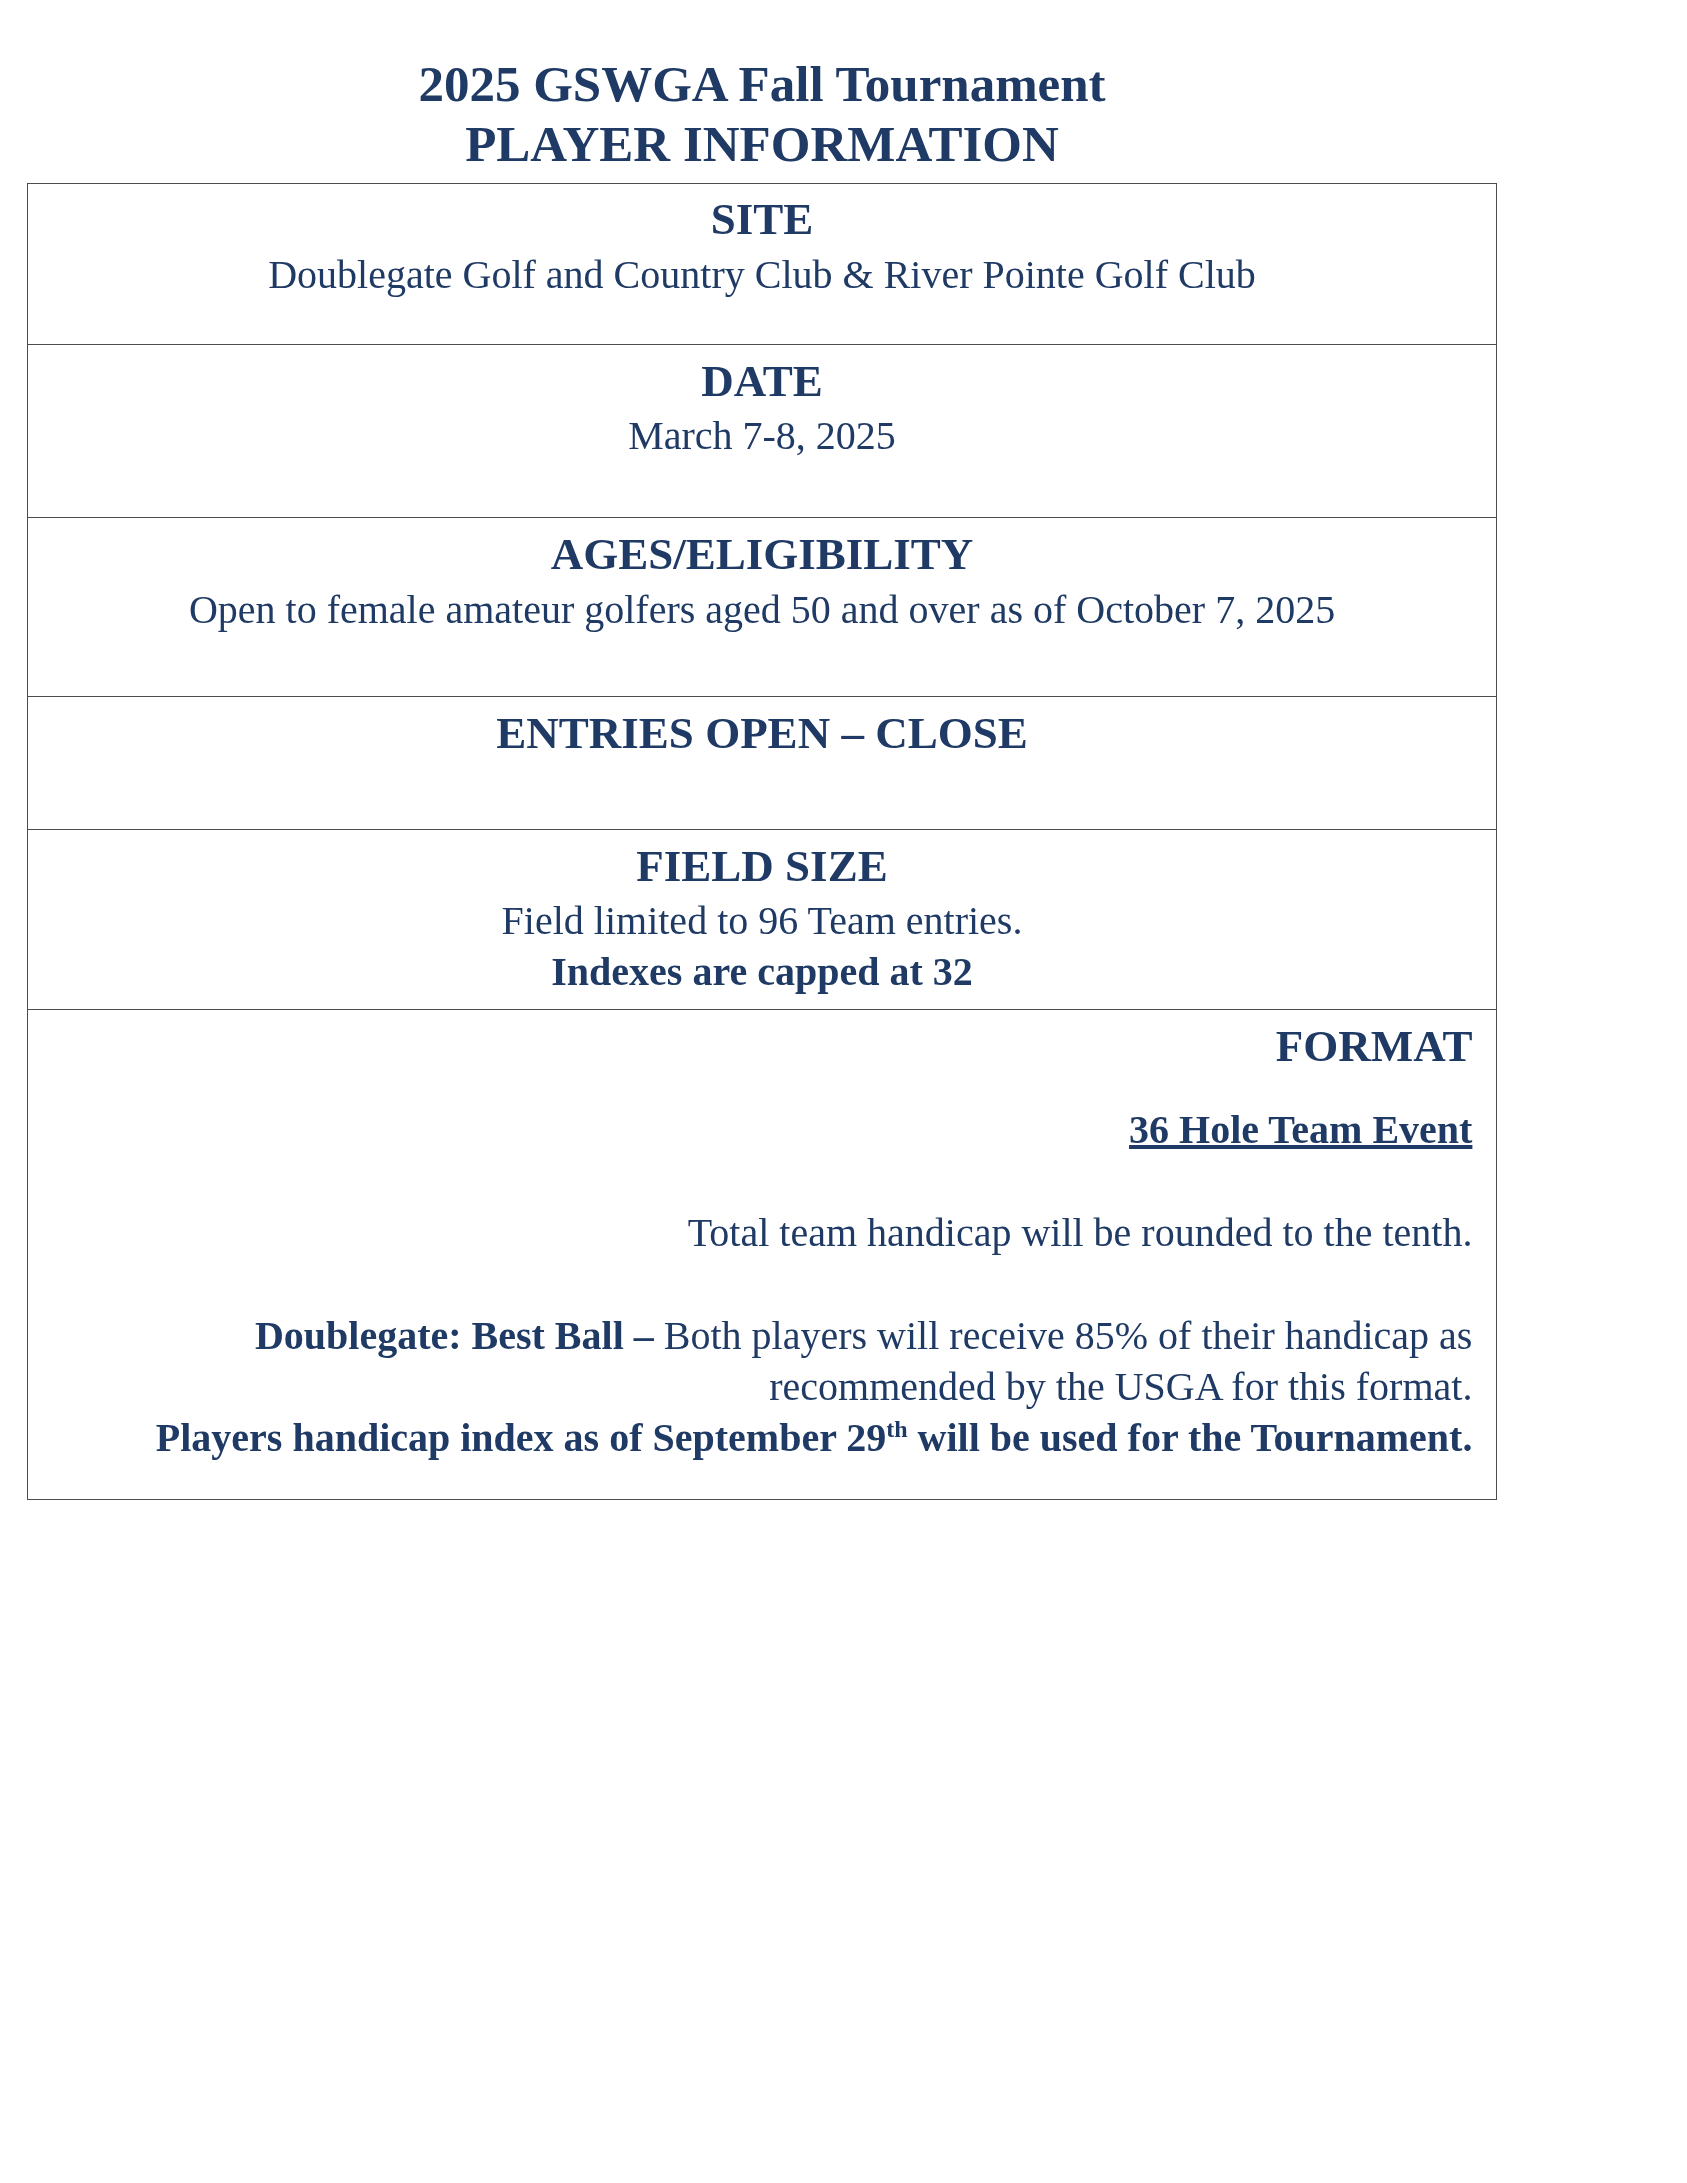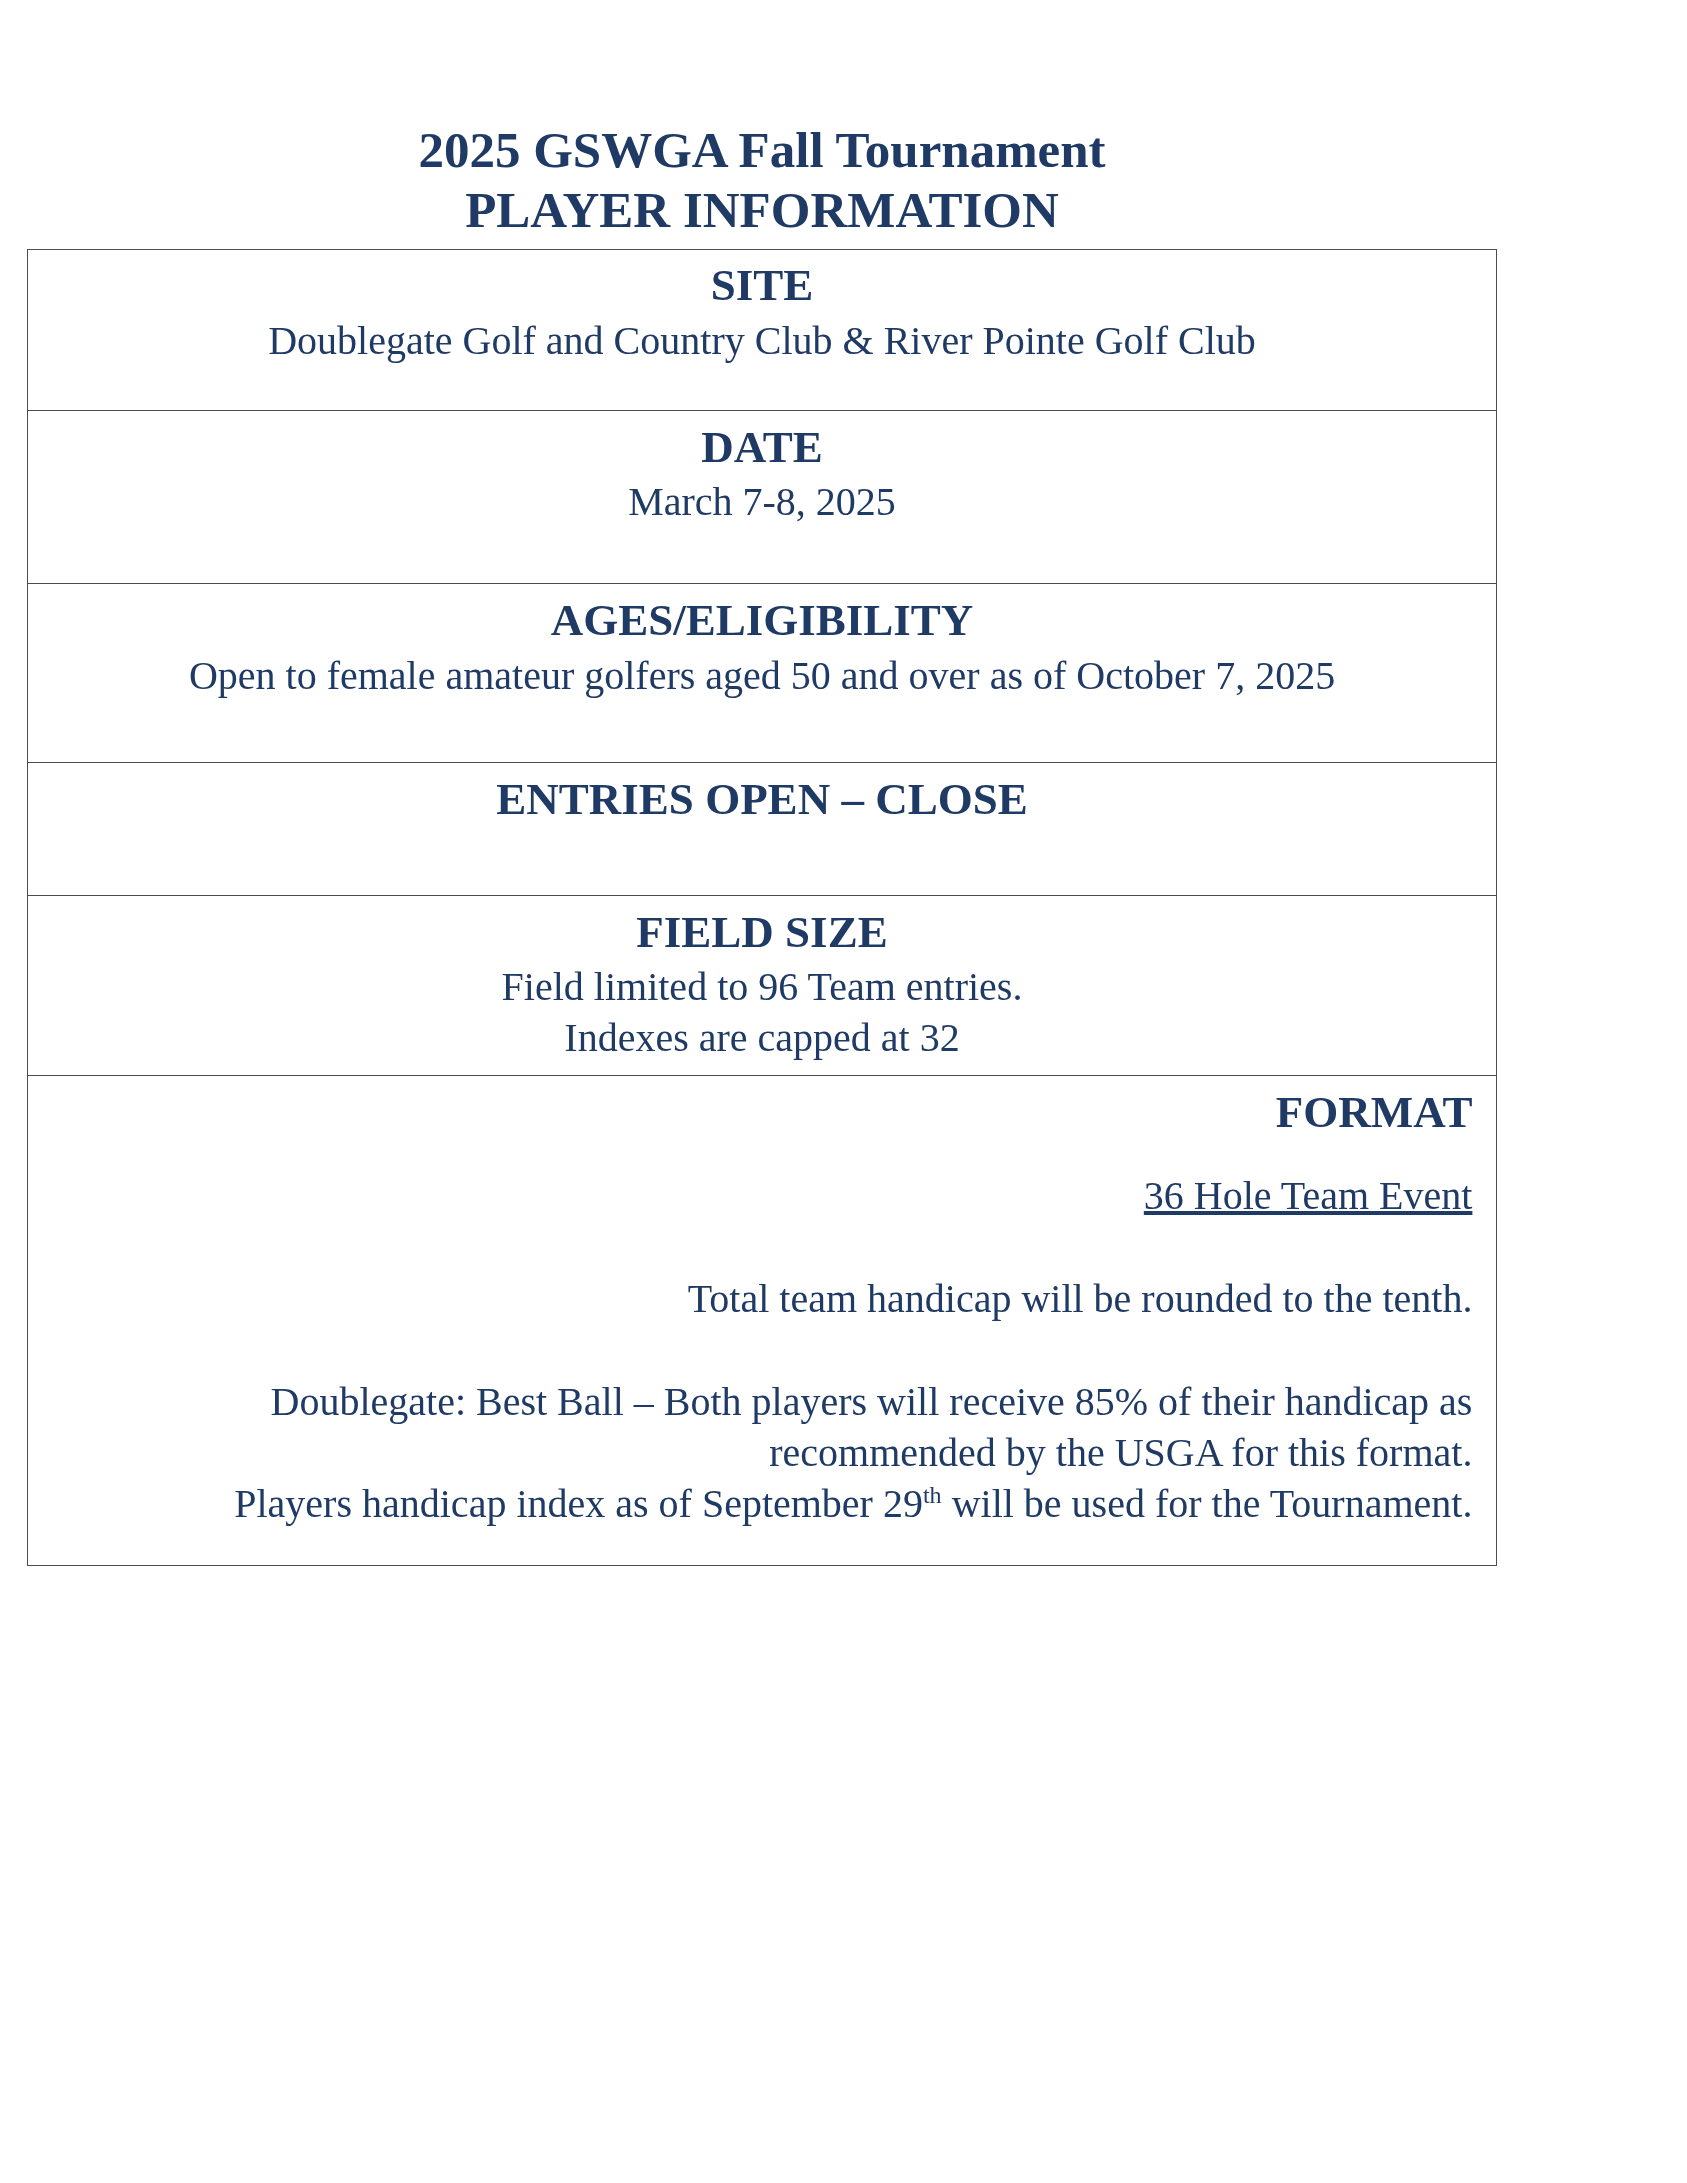--- a/index.html
+++ b/index.html
@@ -11,21 +11,21 @@
     width: 1687px;
     height: 2183px;
     font-family: "Liberation Serif", serif;
     color: #1f3a64;
     -webkit-font-smoothing: antialiased;
   }
   .page {
     box-sizing: border-box;
     width: 1524px;
     height: 2183px;
-    padding-top: 120px;
+    padding-top: 54px;
   }
   .title-block {
     text-align: center;
     font-weight: bold;
     font-size: 51px;
     line-height: 1.18;
     margin: 0 auto 8.4px auto;
   }
   .info-table {
     width: 1470px;
@@ -41,21 +41,21 @@
   .row:first-child { border-top: none; }
   .heading {
     font-size: 45px;
     font-weight: bold;
     line-height: 1.3;
   }
   .body-text {
     font-size: 40px;
     line-height: 1.28;
   }
-  .bold   { font-weight: normal; }
+  .bold   { font-weight: bold; }
   .italic { font-style: italic; }
   .underline { text-decoration: underline; margin-top: 28px; }
   sup {
     font-size: 60%;
     line-height: 0;
   }
   .spacer { height: 52px; }
 
   
   .row-site      { padding-bottom: 44px; }

